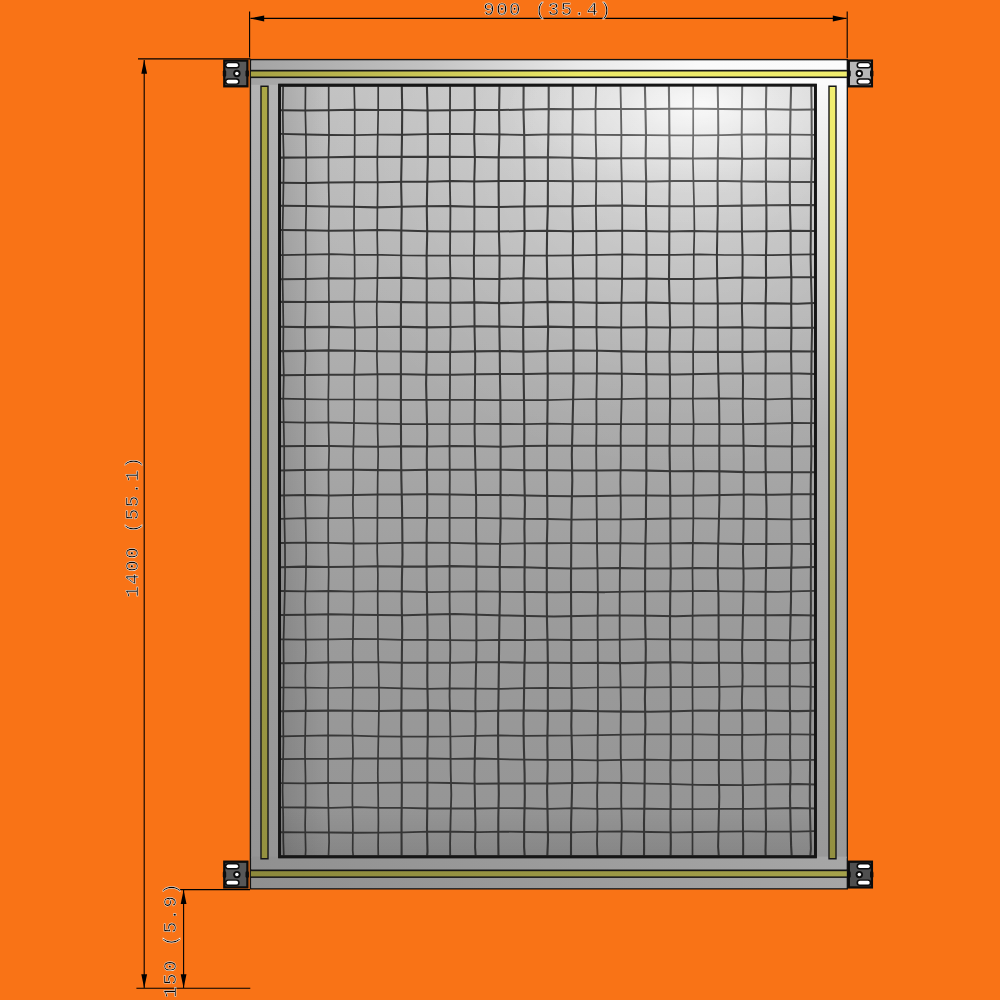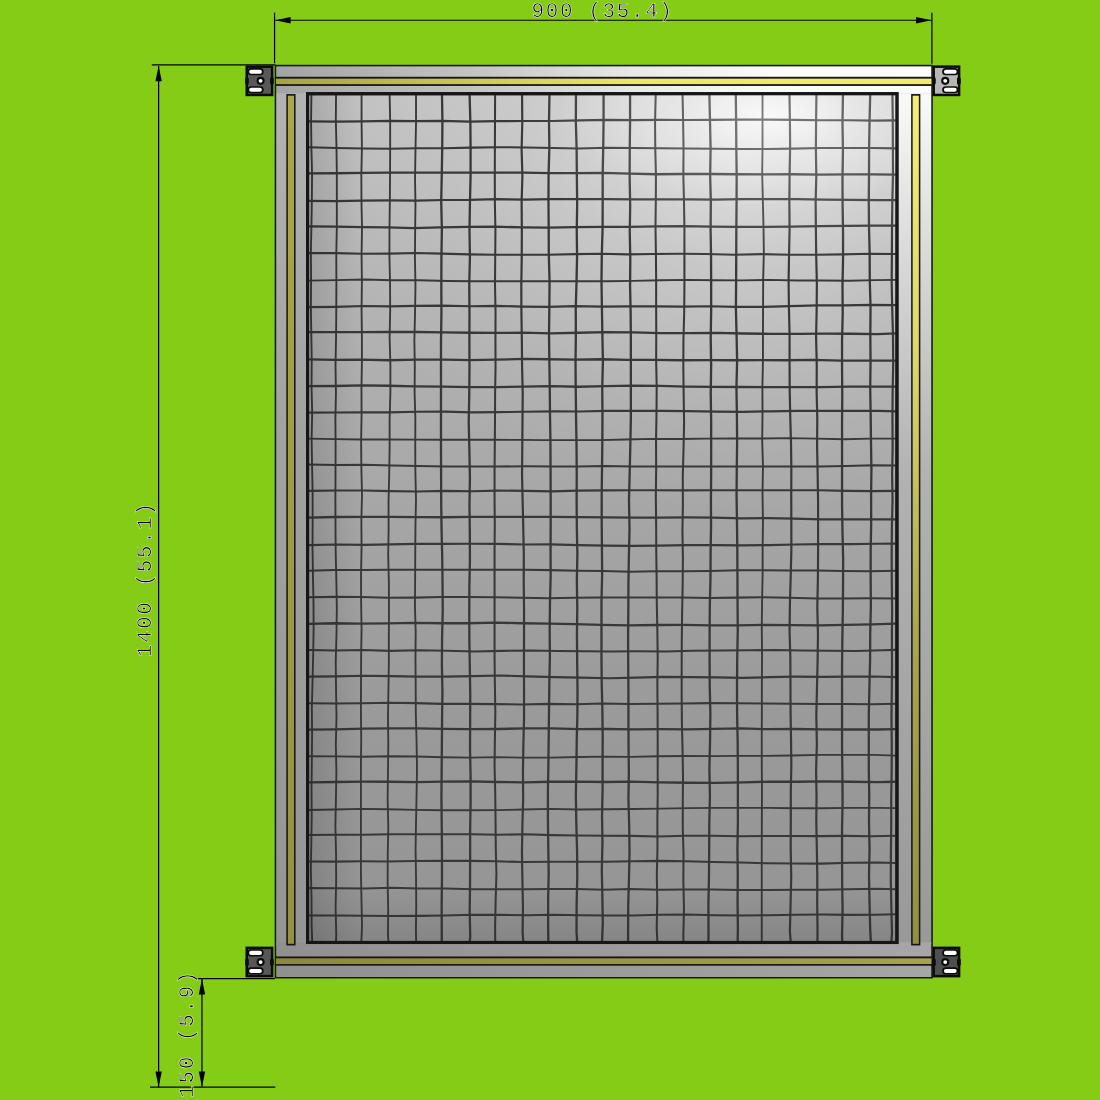--- a/index.html
+++ b/index.html
@@ -1,16 +1,16 @@
 <!DOCTYPE html>
 <html><head>
 <meta charset="utf-8">
 <style>
 html,body{margin:0;padding:0;background:#ffffff;}
-#stage{position:relative;width:1000px;height:1000px;background:#84cc16;overflow:hidden;
+#stage{position:relative;width:1000px;height:1000px;background:#f97316;overflow:hidden;
 font-family:"Liberation Mono",monospace;}
 svg{position:absolute;top:0;left:0;}
 svg text{font-family:"Liberation Mono",monospace;}
 </style>
 </head>
 <body>
 
 <div id="stage">
 <svg width="1000" height="1000" viewBox="0 0 1000 1000">
 <defs>

